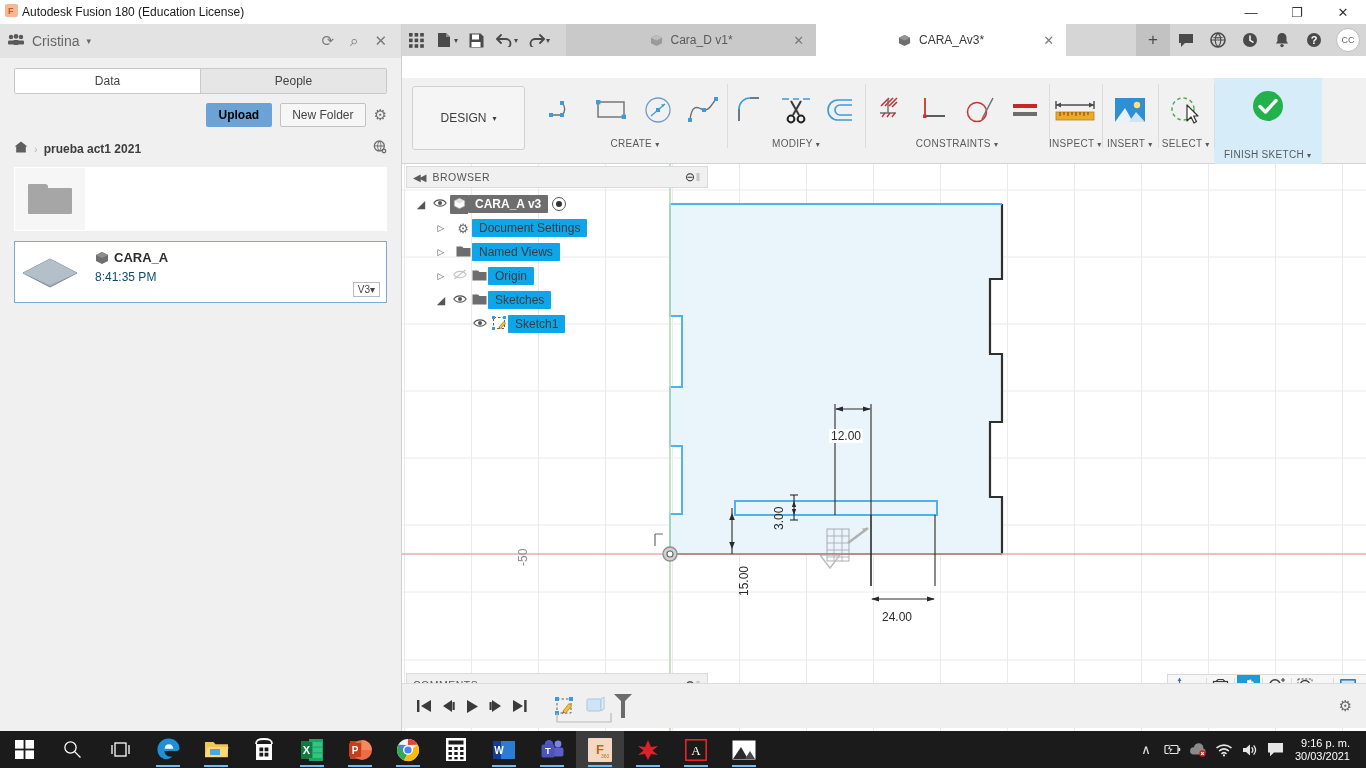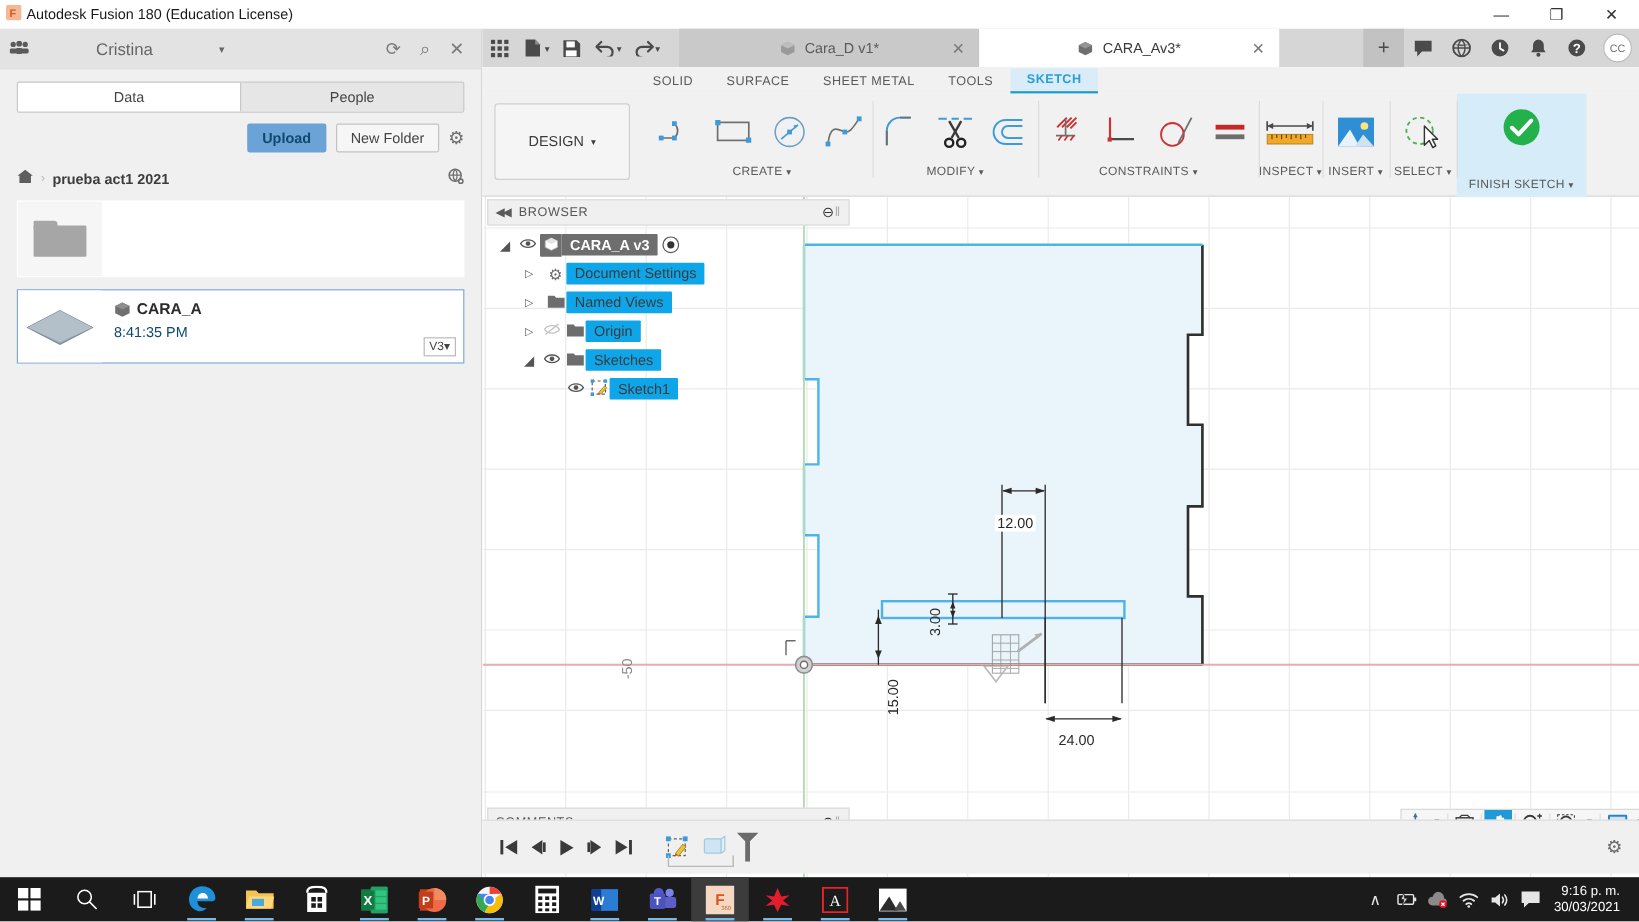--- a/index.html
+++ b/index.html
@@ -25,36 +25,35 @@
             font-size:13px; color:#333; }
 
   
   .datapanel {
     position:absolute; left:0; top:24px; width:402px; height:707px;
     background:#f0f0f0; border-right:1px solid #d0d0d0;
   }
   .dp-head {
     height:34px; display:flex; align-items:center; padding:0 8px;
     background:#e3e3e3;
-    gap:48px;
   }
   .dp-people-ico { display:inline-block; margin-right:8px; color:#5a5a5a; font-size:14px; letter-spacing:-1px;}
   .dp-user { font-size:14px; color:#666; }
   .dp-caret { margin-left:7px; font-size:9px; color:#666; }
   .dp-head-icons { margin-left:auto; display:flex; gap:16px; align-items:center; padding-right:6px; }
   .dp-ico { color:#7a7a7a; font-size:15px; cursor:pointer; }
   .dp-body { padding:10px 14px; }
   .dp-tabs { display:flex; height:26px; border:1px solid #c8c8c8; border-radius:2px; overflow:hidden; }
   .dp-tab { flex:1; display:flex; align-items:center; justify-content:center;
             font-size:12px; color:#444; background:#e6e6e6; cursor:pointer; }
   .dp-tab.active { background:#ffffff; }
   .dp-tab + .dp-tab { border-left:1px solid #c8c8c8; }
   .dp-actions { display:flex; justify-content:flex-end; align-items:center; gap:8px; margin-top:9px; }
   .btn-upload {
-    background:#6ba3d6; color:#0c4a6e; border:none; border-radius:2px;
+    background:#6ba3d6; color:#000000; border:none; border-radius:2px;
     font-size:12px; font-weight:bold; padding:5px 13px; cursor:pointer;
     font-family:"Liberation Sans", sans-serif;
   }
   .btn-newfolder {
     background:#f6f6f6; color:#444; border:1px solid #c2c2c2; border-radius:2px;
     font-size:12px; padding:4px 11px; cursor:pointer;
     font-family:"Liberation Sans", sans-serif;
   }
   .gear { font-size:15px; color:#6f6f6f; cursor:pointer; }
   .breadcrumb { display:flex; align-items:center; gap:6px; margin-top:13px; font-size:12px; }
@@ -400,27 +399,20 @@
         <div class="qa-r-ico">
           <svg width="16" height="16" viewBox="0 0 16 16">
               <circle cx="8" cy="8" r="7" fill="#4a4a4a"></circle>
               <text x="8" y="12" font-family="Liberation Sans" font-size="11" font-weight="bold" fill="#fff" text-anchor="middle">?</text>
             </svg>
         </div>
         <div class="avatar">CC</div>
       </div>
     </div>
 
-    <div class="ws-row">
-      <div class="ws-tab">SOLID</div>
-      <div class="ws-tab">SURFACE</div>
-      <div class="ws-tab">SHEET METAL</div>
-      <div class="ws-tab">TOOLS</div>
-      <div class="ws-tab active">SKETCH</div>
-    </div>
 
     <div class="ribbon">
       <div class="design-btn">
         <span>DESIGN</span>
         <span style="margin-left:6px;font-size:8px;">▾</span>
       </div>
 
       <div class="rib-group" style="margin-left:18px;">
         <div class="rib-icons">
           <div class="rib-btn">

